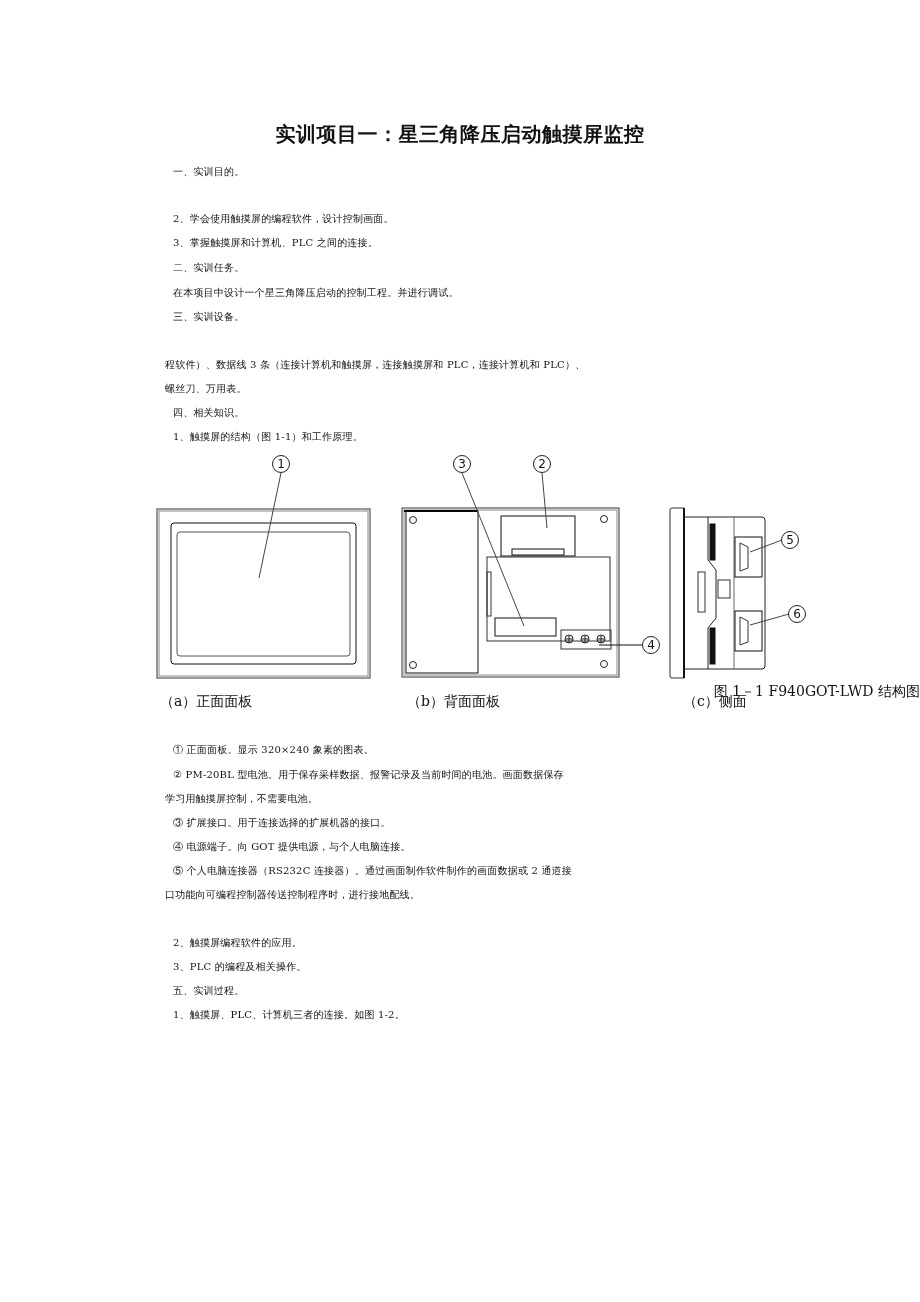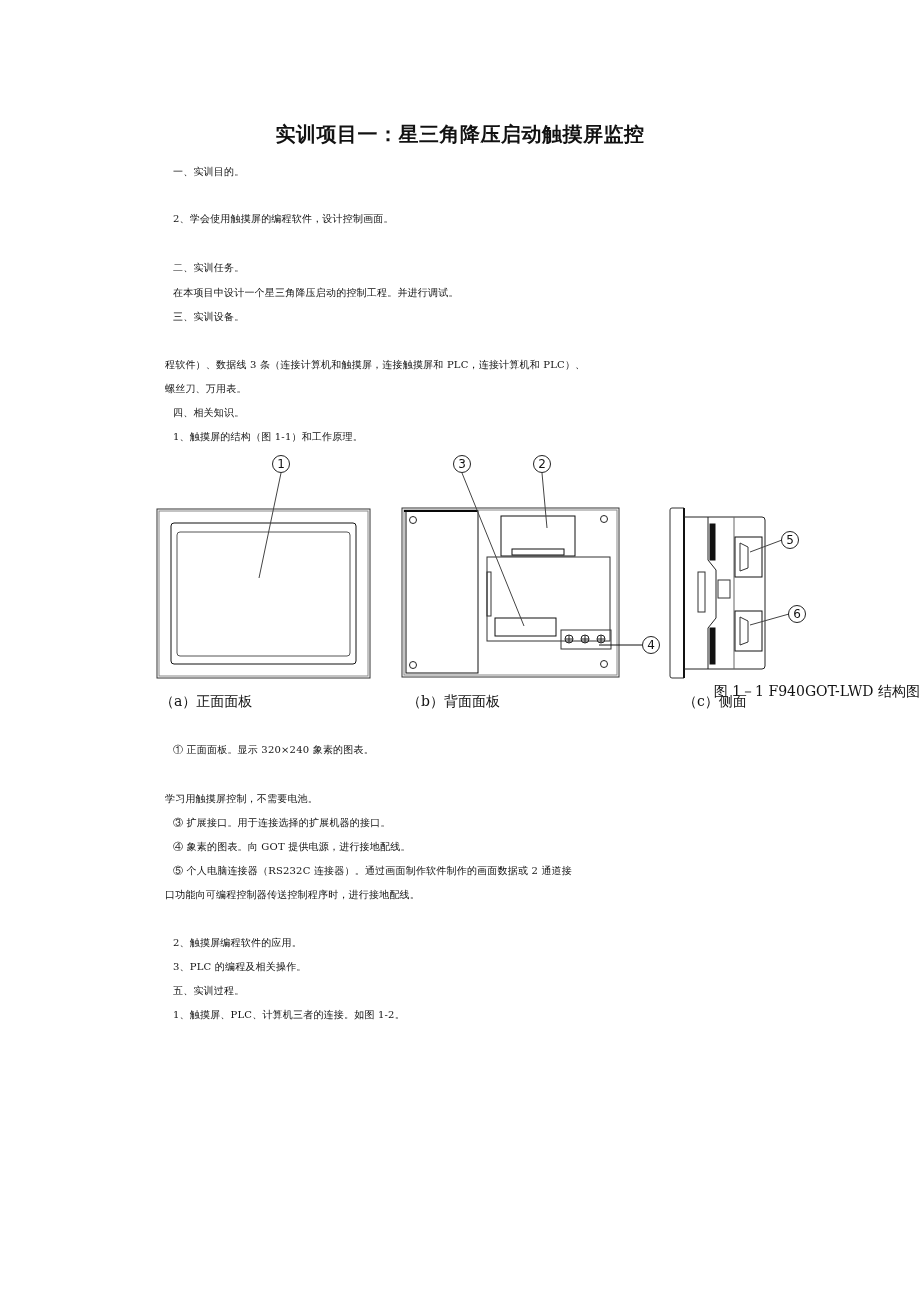--- a/index.html
+++ b/index.html
@@ -17,20 +17,21 @@
 </style>
 </head>
 <body>
 
 <div class="page">
 
   <div class="title">实训项目一：星三角降压启动触摸屏监控</div>
 
   <div class="line indent" style="top:163px">一、实训目的。</div>
   <div class="line indent" style="top:210px">2、学会使用触摸屏的编程软件，设计控制画面。</div>
+  <div class="line indent" style="top:234px">3、掌握触摸屏和计算机、PLC 之间的连接。</div>
 
   <div class="line indent" style="top:259px">二、实训任务。</div>
   <div class="line indent" style="top:284px">在本项目中设计一个星三角降压启动的控制工程。并进行调试。</div>
 
   <div class="line indent" style="top:308px">三、实训设备。</div>
   <div class="line cont" style="top:356px">程软件）、数据线 3 条（连接计算机和触摸屏，连接触摸屏和 PLC，连接计算机和 PLC）、</div>
   <div class="line cont" style="top:380px">螺丝刀、万用表。</div>
 
   <div class="line indent" style="top:404px">四、相关知识。</div>
   <div class="line indent" style="top:428px">1、触摸屏的结构（图 1-1）和工作原理。</div>
@@ -114,23 +115,24 @@
       <text x="797" y="618">6</text>
     </g>
   </svg>
 
   <div class="caption" style="left:160px;top:693px">（a）正面面板</div>
   <div class="caption" style="left:407px;top:693px">（b）背面面板</div>
   <div class="caption" style="left:683px;top:693px">（c）侧面</div>
   <div class="caption" style="left:0;width:920px;text-align:right;top:683px">图 1－1 F940GOT-LWD 结构图</div>
 
   <div class="line indent" style="top:741px">① 正面面板。显示 320×240 象素的图表。</div>
+  <div class="line indent" style="top:766px">② PM-20BL 型电池。用于保存采样数据、报警记录及当前时间的电池。画面数据保存</div>
   <div class="line cont" style="top:790px">学习用触摸屏控制，不需要电池。</div>
   <div class="line indent" style="top:814px">③ 扩展接口。用于连接选择的扩展机器的接口。</div>
-  <div class="line indent" style="top:838px">④ 象素的图表。向 GOT 提供电源，进行接地配线。</div>
+  <div class="line indent" style="top:838px">④ 电源端子。向 GOT 提供电源，与个人电脑连接。</div>
   <div class="line indent" style="top:862px">⑤ 个人电脑连接器（RS232C 连接器）。通过画面制作软件制作的画面数据或 2 通道接</div>
   <div class="line cont" style="top:886px">口功能向可编程控制器传送控制程序时，进行接地配线。</div>
 
   <div class="line indent" style="top:934px">2、触摸屏编程软件的应用。</div>
   <div class="line indent" style="top:958px">3、PLC 的编程及相关操作。</div>
   <div class="line indent" style="top:982px">五、实训过程。</div>
   <div class="line indent" style="top:1006px">1、触摸屏、PLC、计算机三者的连接。如图 1-2。</div>
 
 </div>
 

